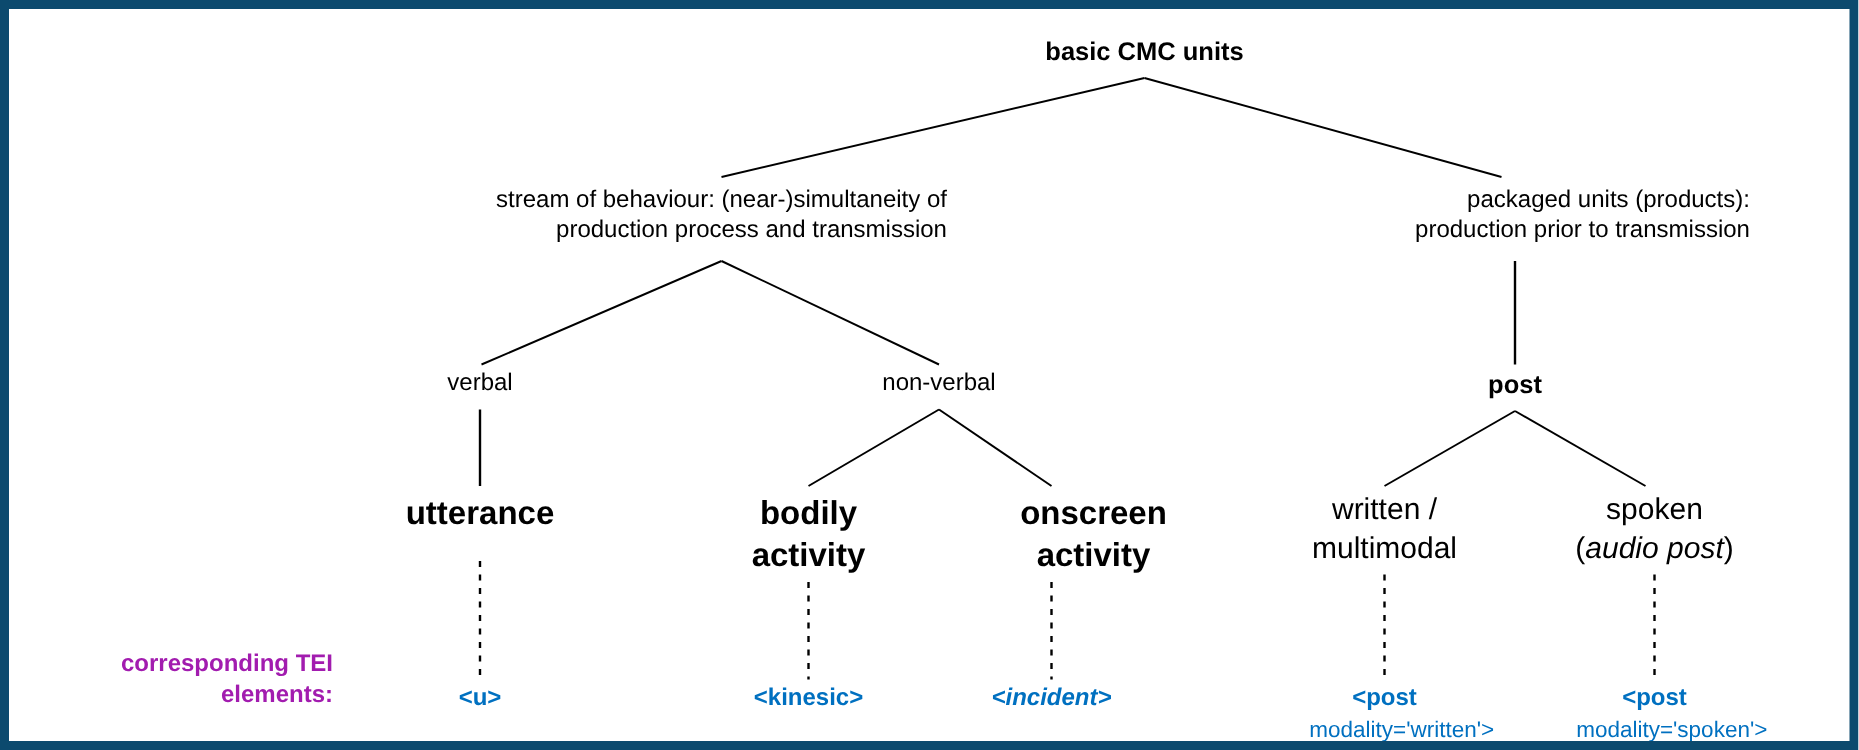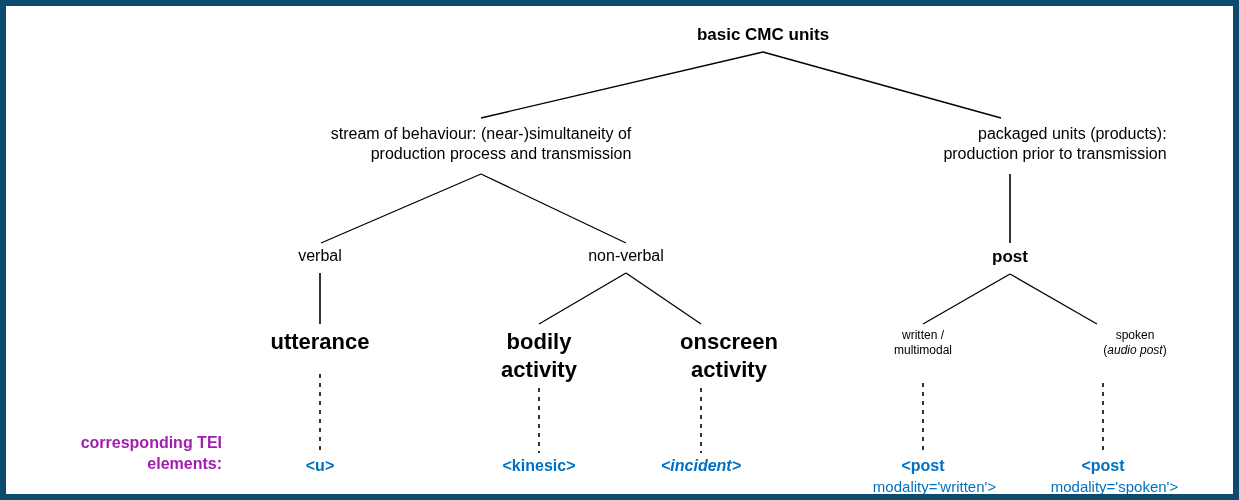--- a/index.html
+++ b/index.html
@@ -50,21 +50,21 @@
   }
   .n-mid-bold {
     font-size: 17px;
     font-weight: bold;
   }
   .n-leaf-bold {
     font-size: 22px;
     font-weight: bold;
   }
   .n-leaf {
-    font-size: 12px;
+    font-size: 20px;
     font-weight: normal;
   }
   .ital {
     font-style: italic;
   }
   .tei {
     position: absolute;
     text-align: center;
     color: #0070c0;
     font-size: 16px;
@@ -156,21 +156,21 @@
   <div class="node n-leaf-bold" style="left:695px; top:322px;margin-left:28px;">
     <div>onscreen</div>
     <div>activity</div>
   </div>
 
   <div class="node n-leaf" style="left:917px; top:322px;">
     <div>written /</div>
     <div>multimodal</div>
   </div>
 
-  <div class="node n-leaf" style="left:1097px; top:322px;margin-left:32px;">
+  <div class="node n-leaf" style="left:1097px; top:322px;">
     <div>spoken</div>
     <div><span>(</span><span class="ital">audio post</span><span>)</span></div>
   </div>
 
   <div class="tei-caption" style="left:20px; top:427px; width:196px;">
     <div>corresponding TEI</div>
     <div>elements:</div>
   </div>
 
   <div class="tei" style="left:314px; top:450px;">

